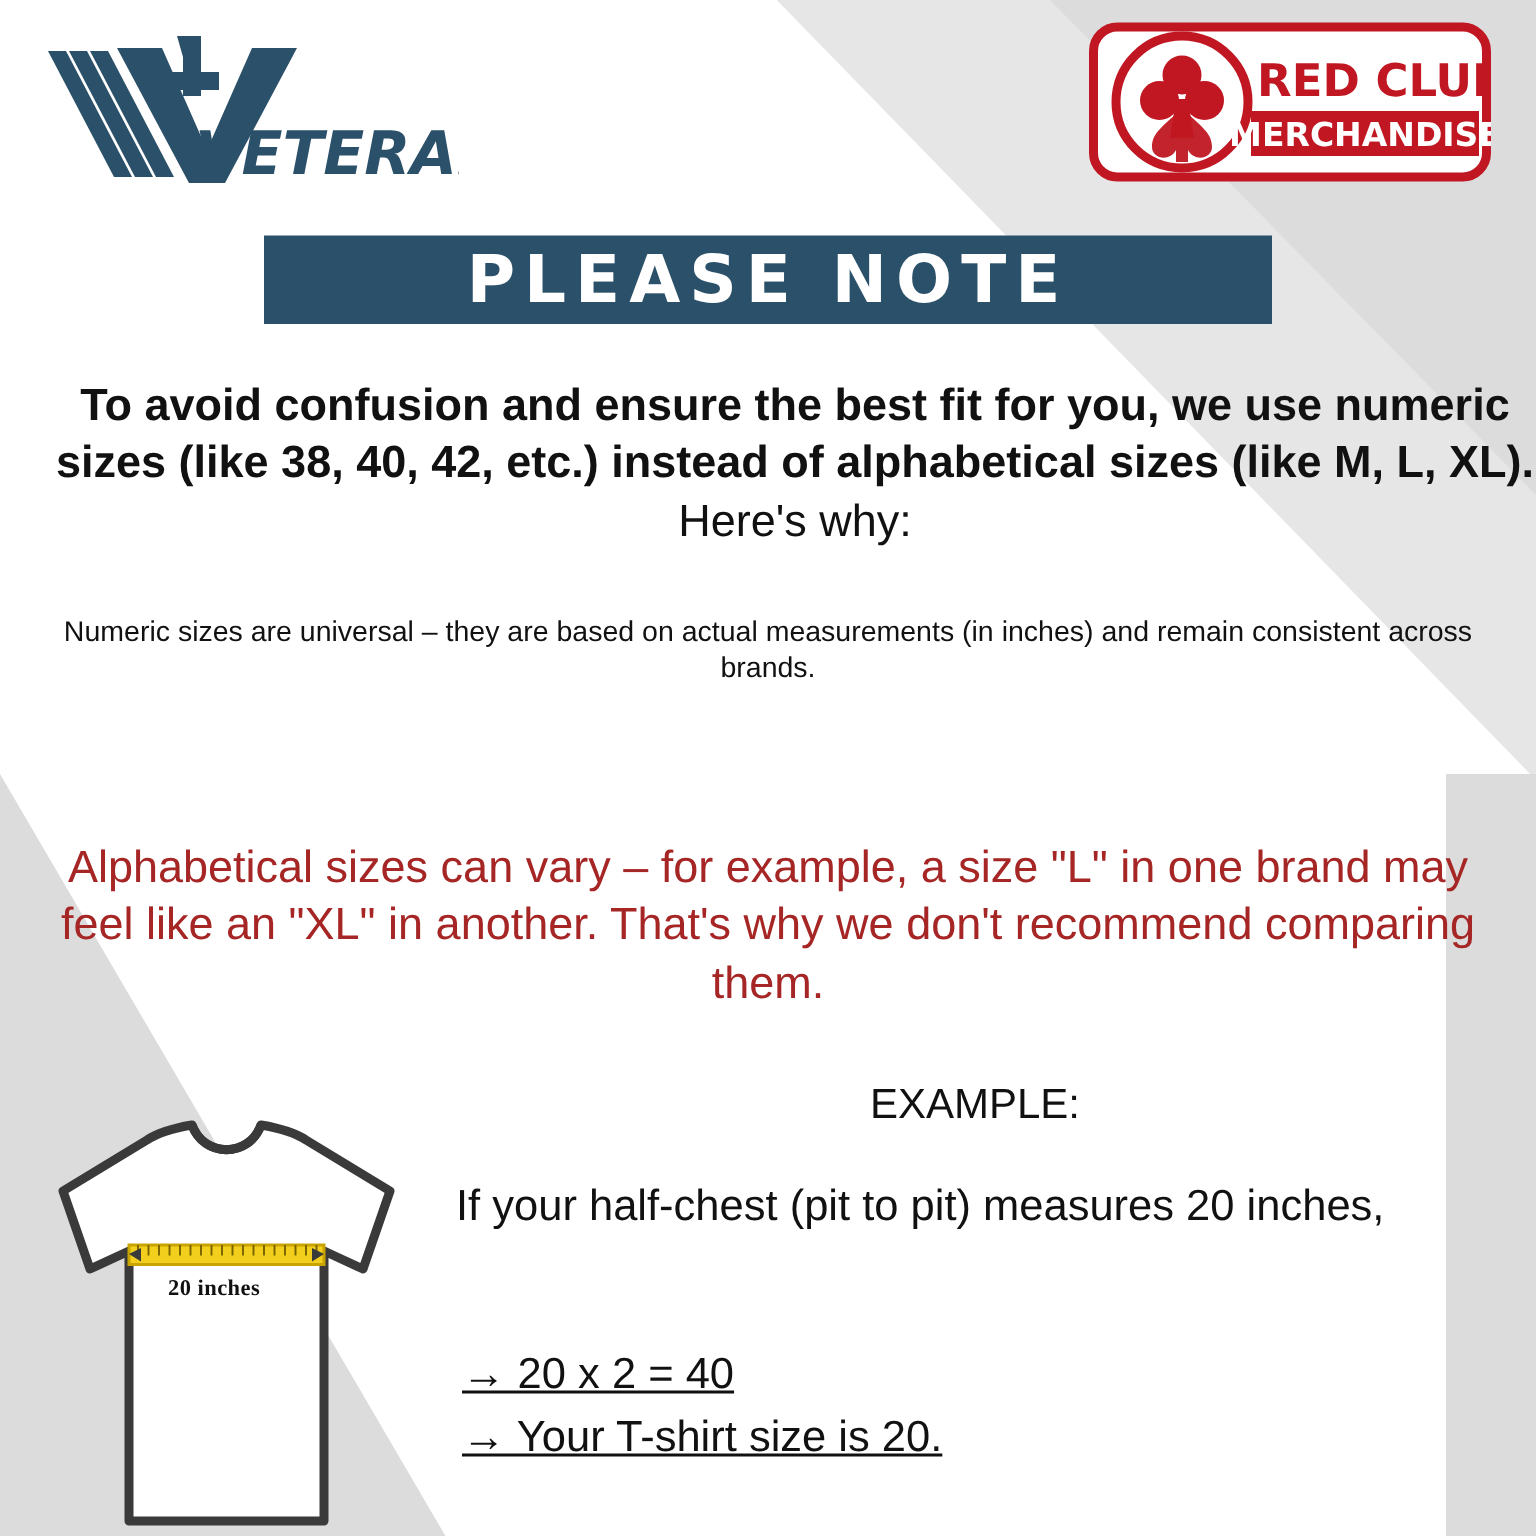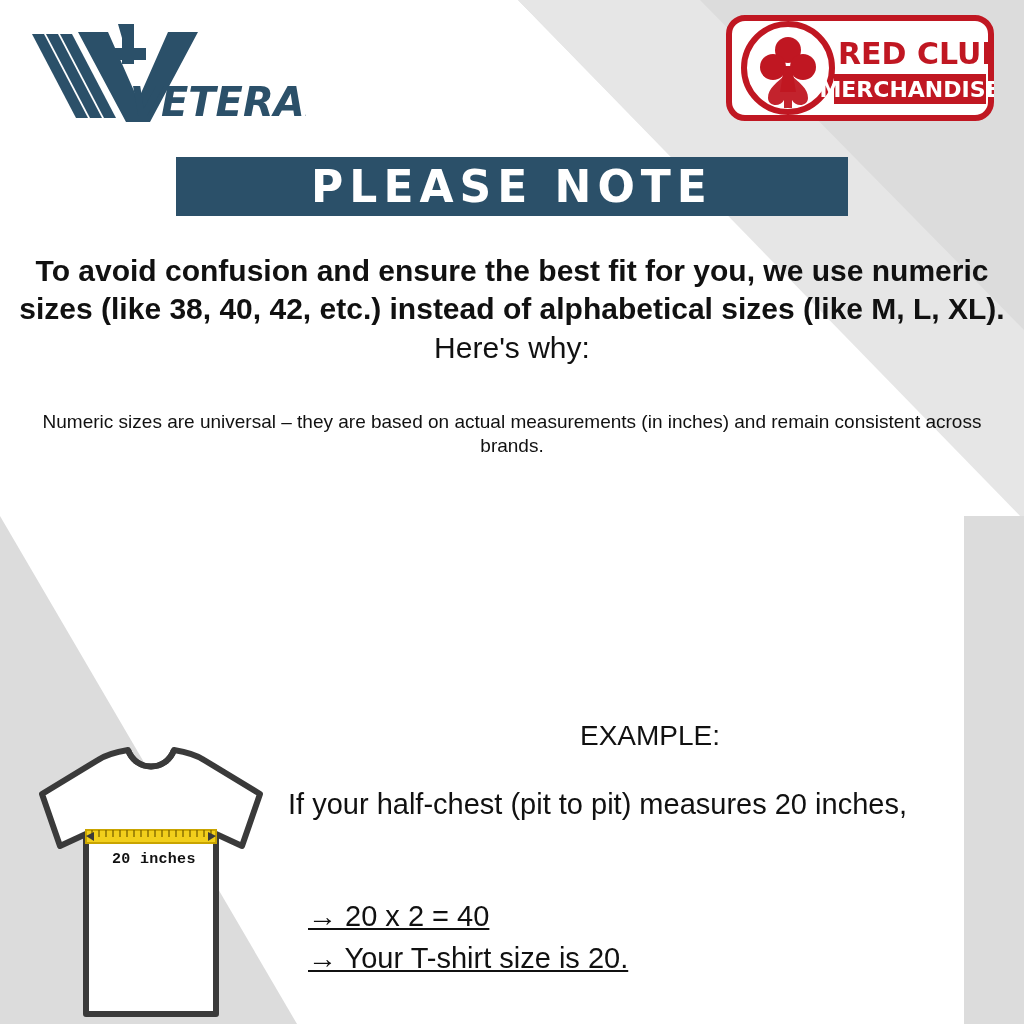--- a/index.html
+++ b/index.html
@@ -64,21 +64,21 @@
   }
 
   
   .para{
     position:absolute;
     text-align:center;
     color:#111111;
     line-height:1.28;
   }
   #p-intro{
-    left:18px;top:252px;width:988px;
+    left:36px;top:252px;width:988px;
     font-size:30px;
   }
   #p-intro .bold{font-weight:bold;}
   #p-universal{
     left:40px;top:410px;width:944px;
     font-size:19px;
   }
   #p-alpha{
     left:24px;top:560px;width:976px;
     font-size:30px;
@@ -90,32 +90,32 @@
     text-align:center;
     color:#111;
   }
   .left-block{
     position:absolute;
     text-align:left;
     color:#111111;
     font-size:29px;
     line-height:1.3;
   }
-  #p-halfchest{left:288px;top:786px;width:680px;}
+  #p-halfchest{left:304px;top:786px;width:680px;}
   #p-calc{left:308px;top:898px;width:680px;}
   #p-calc div{margin-bottom:4px;text-decoration:underline;}
 
   
   .tshirt-wrap{
     position:absolute;left:20px;top:742px;width:262px;height:282px;
   }
   .tape-label{
     position:absolute;left:112px;top:851px;
     font-size:15px;font-weight:bold;color:#111;
-    font-family:Liberation Mono, monospace;
+    font-family:Liberation Serif, serif;
     letter-spacing:0.3px;
   }
 </style>
 </head>
 <body>
 
 <div id="page">
 
   <div class="bg-layer">
     <div class="panel-gray-right"></div>
@@ -165,20 +165,21 @@
   <div class="banner">
     <span class="banner-text">PLEASE NOTE</span>
   </div>
 
   <div class="para" id="p-intro">
     <span class="bold">To avoid confusion and ensure the best fit for you, we use numeric sizes (like 38, 40, 42, etc.) instead of alphabetical sizes (like M, L, XL).</span><span> Here's why:</span>
   </div>
 
   <div class="para" id="p-universal">Numeric sizes are universal – they are based on actual measurements (in inches) and remain consistent across brands.</div>
 
+  <div class="para" id="p-alpha">Alphabetical sizes can vary – for example, a size "L" in one brand may feel like an "XL" in another. That's why we don't recommend comparing them.</div>
 
   <div class="para" id="p-example-label">EXAMPLE:</div>
 
   <div class="left-block" id="p-halfchest">If your half-chest (pit to pit) measures 20 inches,</div>
 
   <div class="left-block" id="p-calc">
     <div>→ 20 x 2 = 40</div>
     <div>→ Your T-shirt size is 20.</div>
   </div>
 

